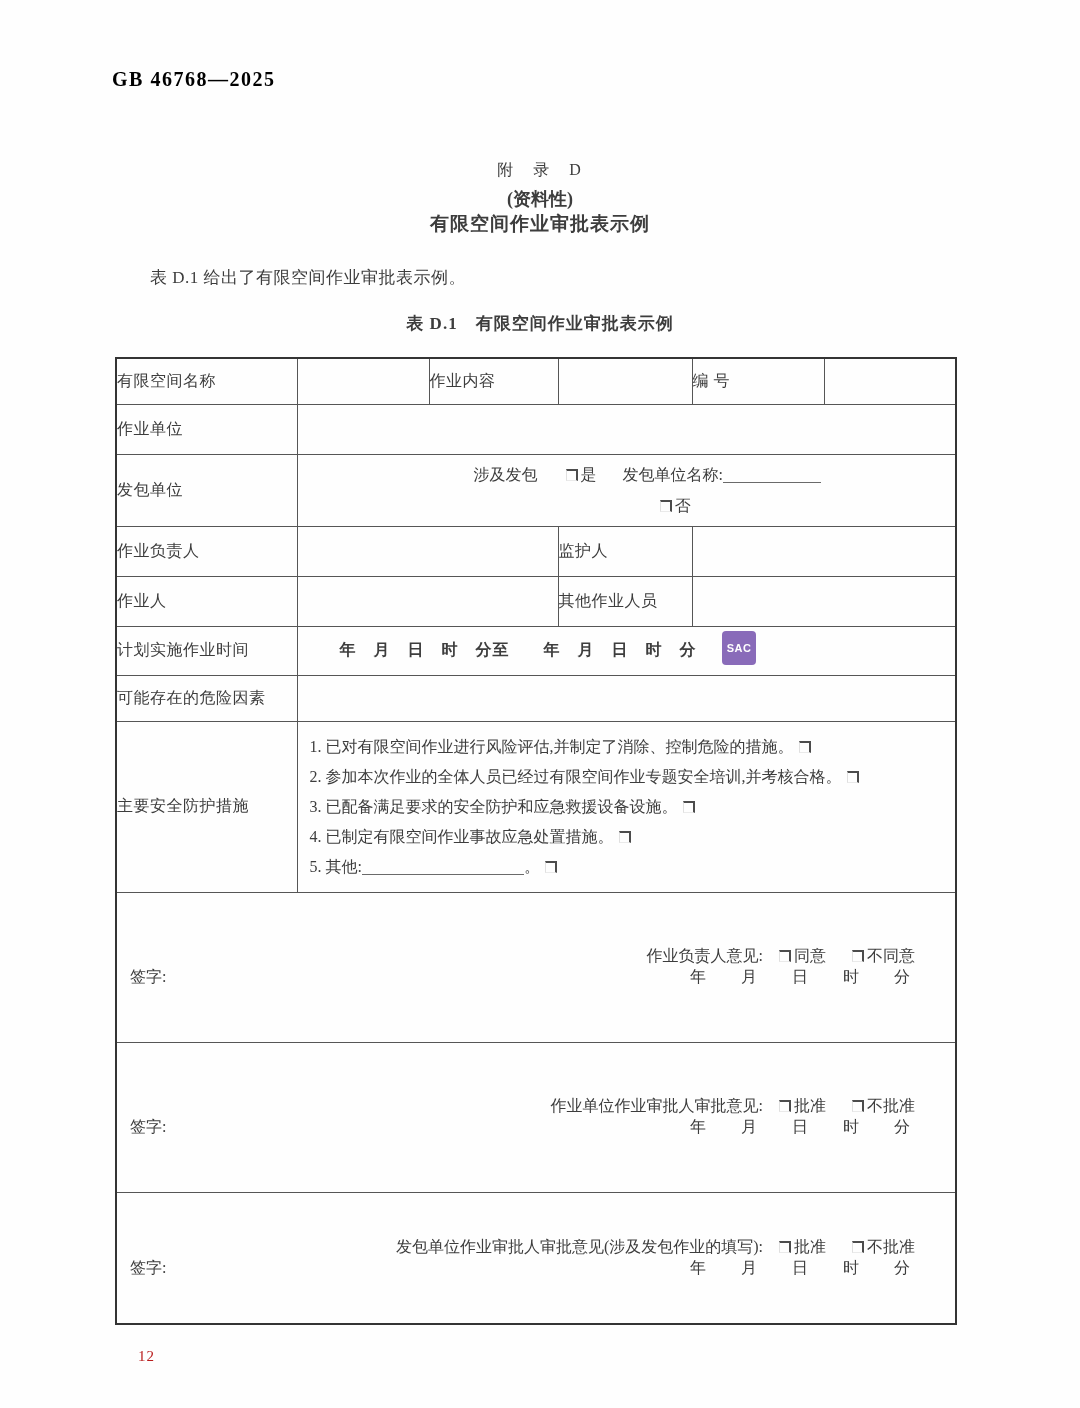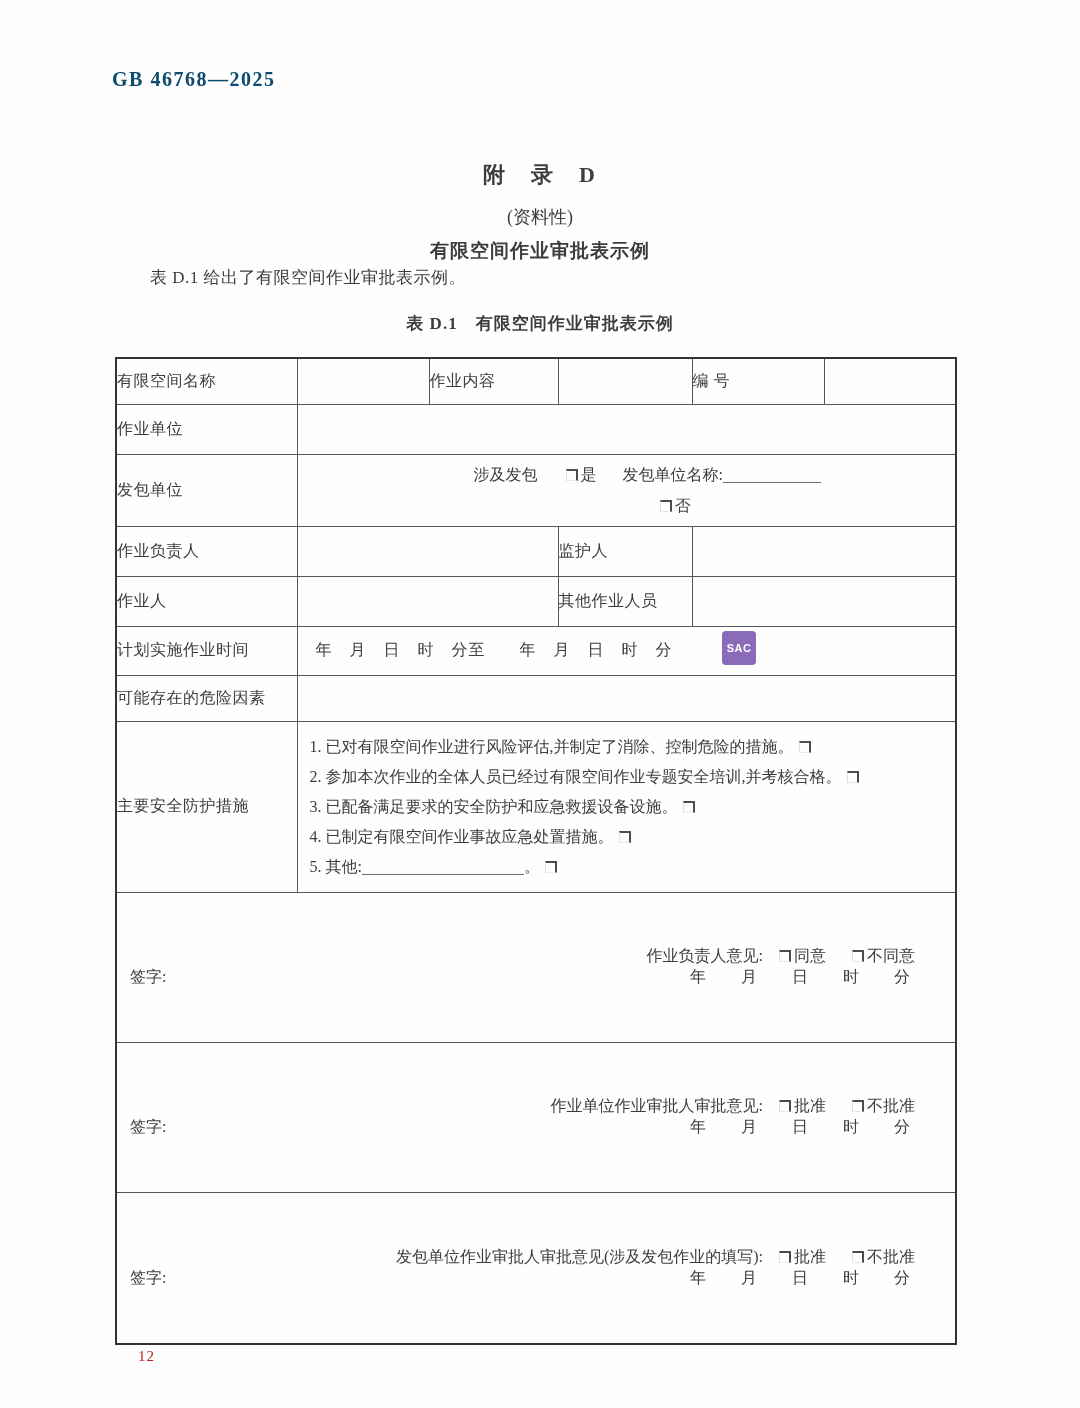--- a/index.html
+++ b/index.html
@@ -1,24 +1,24 @@
 <!DOCTYPE html>
 <html><head>
 <meta charset="utf-8">
 <style>
   * { margin:0; padding:0; box-sizing:border-box; }
   html,body { background:#ffffff; }
   body { font-family:"Liberation Serif","DejaVu Serif",serif; color:#3d3d3d; }
   .page { position:relative; width:1080px; height:1408px; background:#fefefe; overflow:hidden; }
 
-  .doc-header { position:absolute; left:112px; top:68px; font-size:20px; font-weight:bold; letter-spacing:1.5px; color:#0c4a6e; }
+  .doc-header { position:absolute; left:112px; top:68px; font-size:20px; font-weight:bold; letter-spacing:1.5px; color:#000000; }
 
   .title-block { position:absolute; top:160px; left:0; width:1080px; text-align:center; }
-  .title-line1 { font-size:22px; font-weight:bold; letter-spacing:2px; margin-bottom:15px; }
-  .title-line2 { font-size:18px; font-weight:normal; margin-bottom:9px; }
+  .title-line1 { font-size:16px; font-weight:normal; letter-spacing:2px; margin-bottom:6px; }
+  .title-line2 { font-size:18px; font-weight:bold; }
   .title-line3 { font-size:19px; font-weight:bold; letter-spacing:1px; }
 
   .intro { position:absolute; left:150px; top:266px; font-size:17px; letter-spacing:0.5px; }
 
   .table-caption { position:absolute; top:312px; left:0; width:1080px; text-align:center; font-size:17px; font-weight:bold; letter-spacing:1px; }
 
   table.form { position:absolute; left:115px; top:357px; width:840px; border-collapse:collapse; table-layout:fixed; border:2px solid #343434; }
   table.form td { border:1px solid #565656; font-size:16px; color:#3d3d3d; vertical-align:middle; }
   td.lab { text-align:left; letter-spacing:0.5px; }
   td.fill { background:transparent; }
@@ -27,21 +27,21 @@
   .contract-line1 { white-space:nowrap; }
   .contract-line2 { margin-top:10px; margin-left:82px; }
   .gap-lg { display:inline-block; width:28px; }
 
   .cb { display:inline-block; width:12px; height:12px; border-top:2px solid #4c4c4c; border-right:2px solid #4c4c4c; border-left:1px solid #e0e0e0; border-bottom:1px solid #eaeaea; vertical-align:-1px; margin-right:3px; }
 
   .blank { display:inline-block; border-bottom:1px solid #6a6a6a; height:15px; vertical-align:-3px; }
   .blank-w95 { width:98px; }
   .blank-w160 { width:162px; }
 
-  td.time-cell { padding-left:18px; white-space:pre; letter-spacing:1px; }
+  td.time-cell { padding-left:42px; white-space:pre; letter-spacing:1px;font-weight:bold; }
 
   td.safety-cell { padding:10px 10px 10px 12px; vertical-align:middle; }
   .safety-item { line-height:30px; white-space:nowrap; }
   .safety-item .cb { margin-left:5px; }
 
   td.opinion-cell { vertical-align:top; padding:0;text-align:right; }
   .opinion-inner { display:flex; flex-direction:column; justify-content:space-between; height:100%; padding:16px 14px 16px 13px; }
   .op-line { white-space:nowrap; }
   .op-label { margin-right:16px; }
   .opt { margin-right:26px; white-space:nowrap; }
@@ -162,21 +162,21 @@
             <span class="op-label">作业单位作业审批人审批意见:</span><span class="opt"><span class="cb"></span><span>批准</span></span><span class="opt"><span class="cb"></span><span>不批准</span></span>
           </div>
           <div class="sign-line">
             <span>签字:</span>
             <span class="dt">年　　月　　日　　时　　分</span>
           </div>
         </div>
       </td>
     </tr>
 
-    <tr style="height:152px">
+    <tr style="height:132px">
       <td class="opinion-cell" colspan="6">
         <div class="opinion-inner">
           <div class="op-line">
             <span class="op-label">发包单位作业审批人审批意见(涉及发包作业的填写):</span><span class="opt"><span class="cb"></span><span>批准</span></span><span class="opt"><span class="cb"></span><span>不批准</span></span>
           </div>
           <div class="sign-line">
             <span>签字:</span>
             <span class="dt">年　　月　　日　　时　　分</span>
           </div>
         </div>

